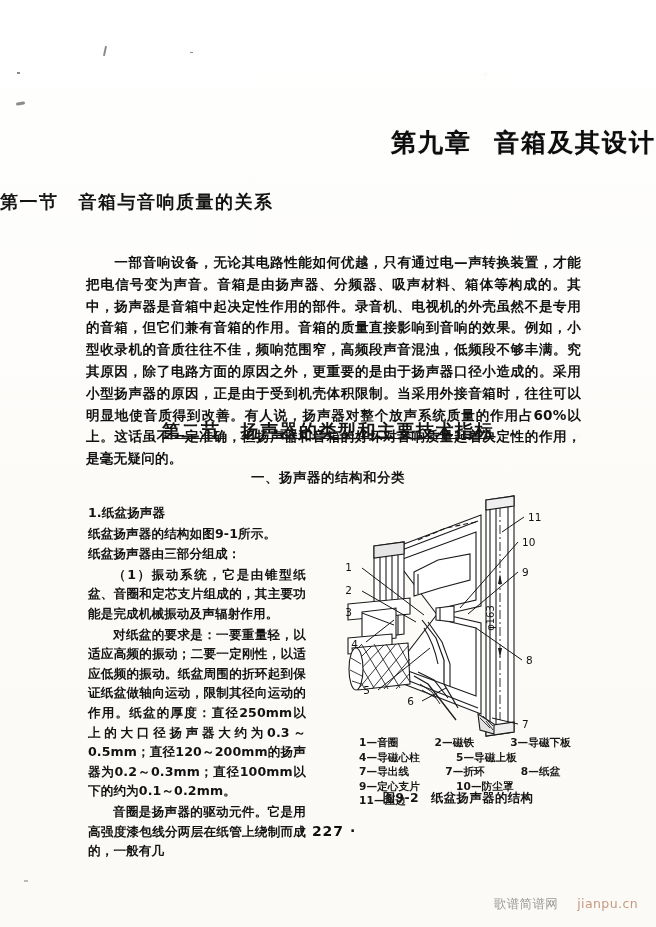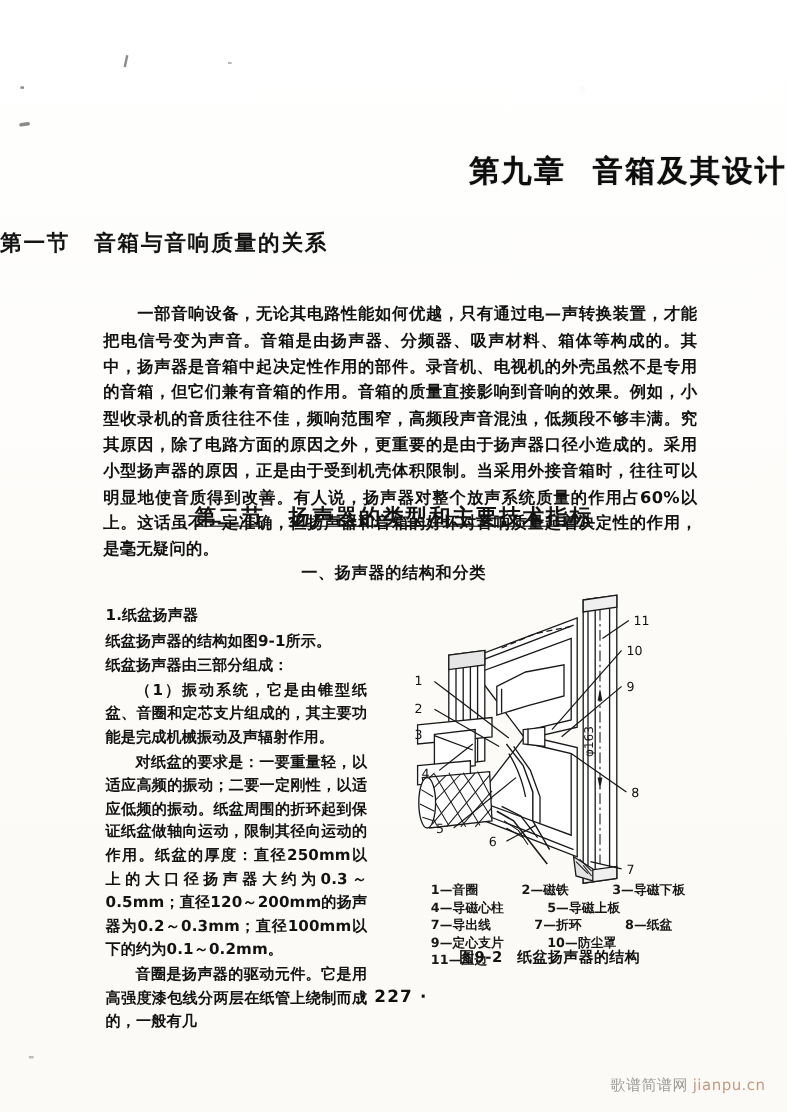--- a/index.html
+++ b/index.html
@@ -186,21 +186,21 @@
   
   .watermark {
     position: absolute;
     right: 18px;
     bottom: 14px;
     font-size: 12.5px;
     color: #9a9a96;
     letter-spacing: .4px;
     white-space: nowrap;
   }
-  .watermark .wm-site { color: #c49a82; margin-left: 4px; }
+  .watermark .wm-site { color: #c49a82; margin-left: 19px; }
 </style>
 </head>
 <body>
 
 <div class="page">
 
   <div class="speck" style="left:104px;top:46px;width:2px;height:10px;transform:rotate(12deg);"></div>
   <div class="speck" style="left:17px;top:72px;width:3px;height:2px;"></div>
   <div class="speck" style="left:16px;top:102px;width:9px;height:3px;border-radius:2px;transform:rotate(-8deg);"></div>
   <div class="speck" style="left:190px;top:52px;width:3px;height:1px;"></div>

